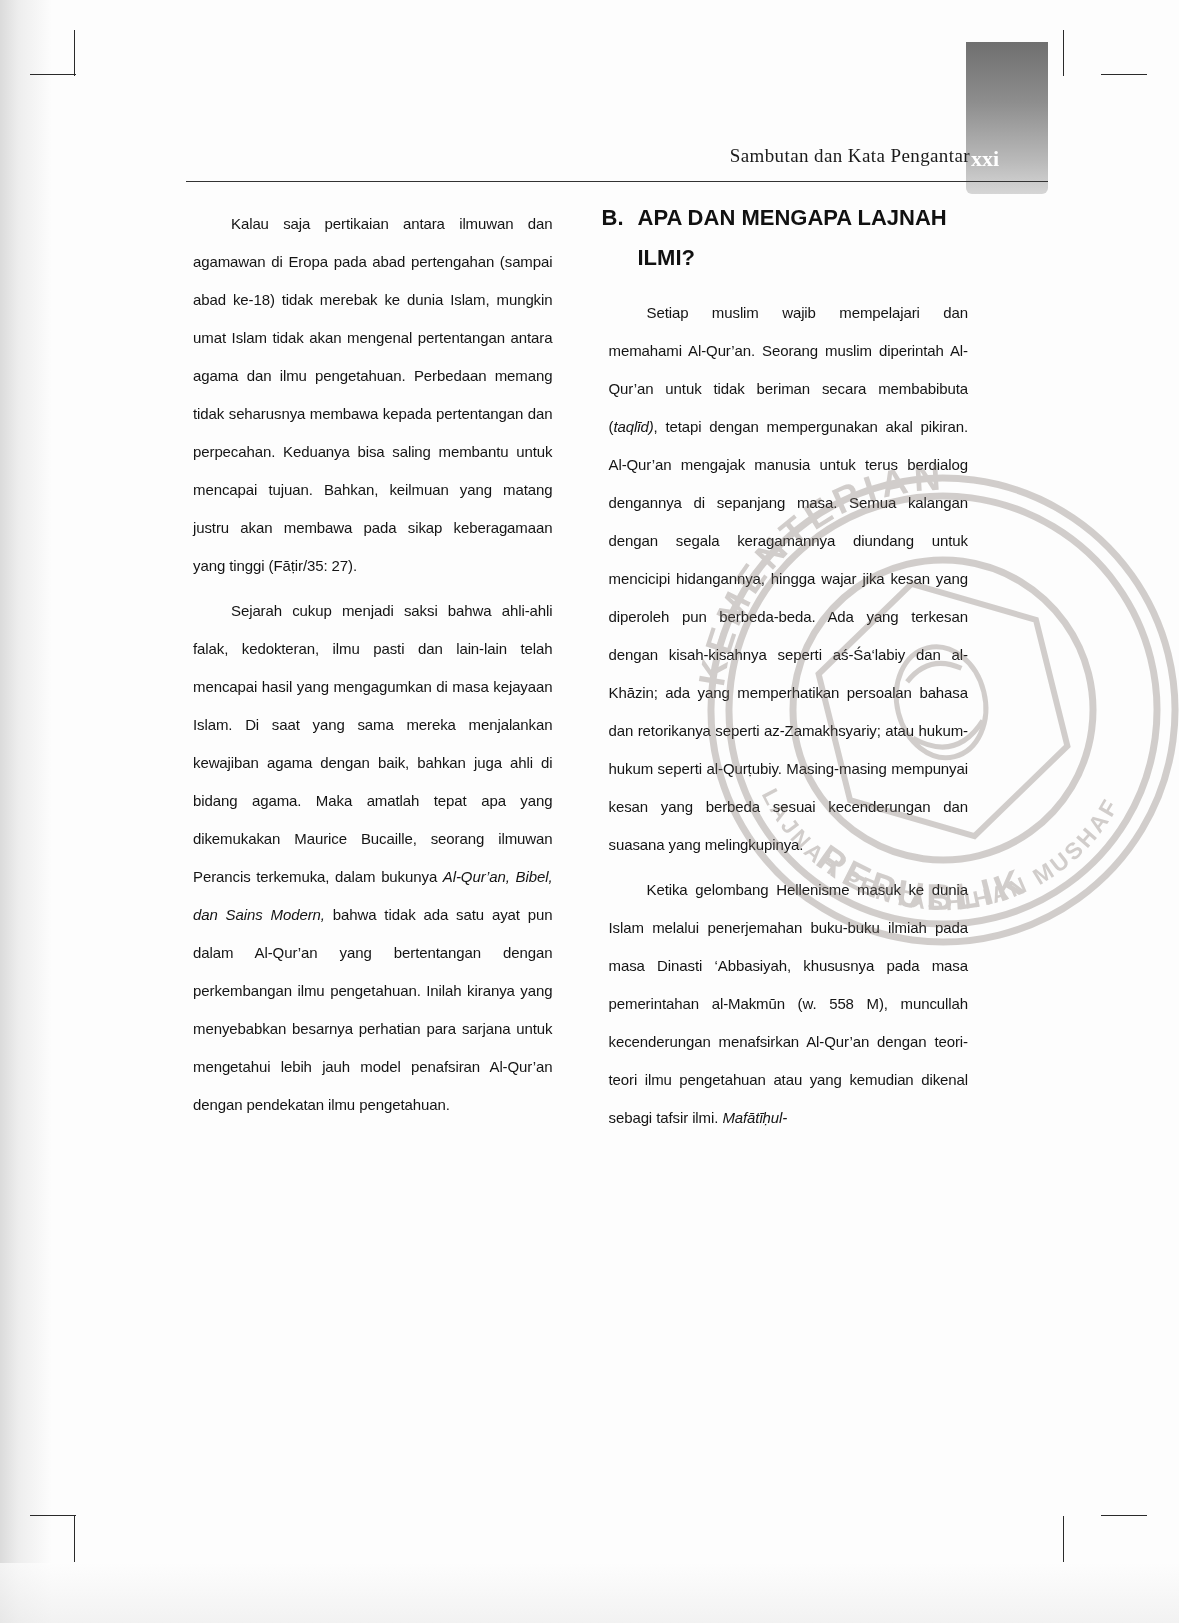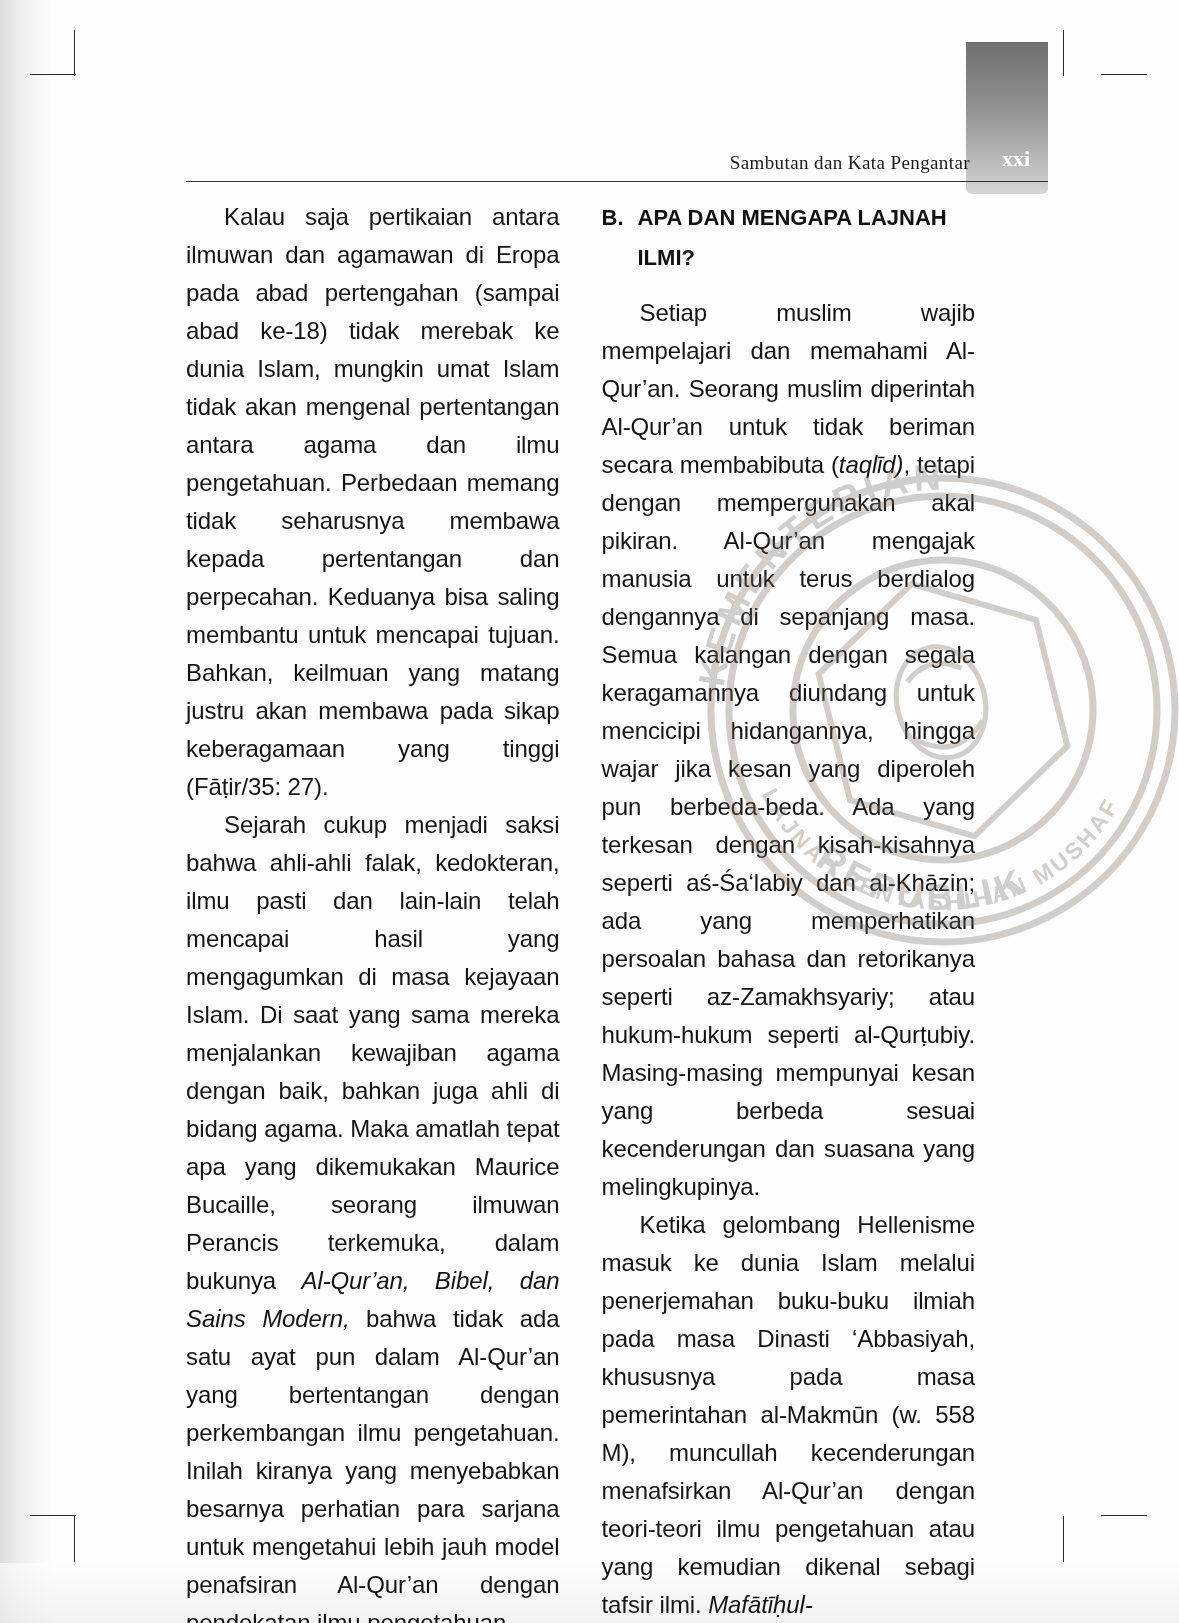--- a/index.html
+++ b/index.html
@@ -62,34 +62,34 @@
 
   
   .running-head {
     position: absolute;
     left: 186px;
     right: 131px;
     top: 143px;
     height: 38px;
     border-bottom: 1.5px solid #333;
     display: flex;
-    align-items: center;
+    align-items: flex-start;
     justify-content: flex-end;
   }
   .running-head-text {
     font-family: "Liberation Serif", serif;
     font-size: 19px;
     letter-spacing: .4px;
     color: #1a1a1a;
     padding-right: 78px;
     padding-top: 2px;
   }
   .folio {
     position: absolute;
-    right: 117px;
+    right: 148px;
     top: 146px;
     width: 92px;
     text-align: center;
     font-family: "Liberation Serif", serif;
     font-weight: bold;
     font-size: 22px;
     color: #ffffff;
     margin-left: 14px;
   }
 
@@ -99,22 +99,22 @@
     left: 186px;
     top: 198px;
     width: 789px;
     display: flex;
     gap: 42px;
   }
   .col {
     width: 374px;
   }
   .col p {
-    margin: 0;
-    font-size: 24px;
+    margin: 7px;
+    font-size: 15px;
     line-height: 38px;
     text-align: justify;
     text-justify: inter-word;
     color: #141414;
     letter-spacing: -0.1px;
   }
   .col p.indent { text-indent: 38px; }
 
   
   .section-head {

